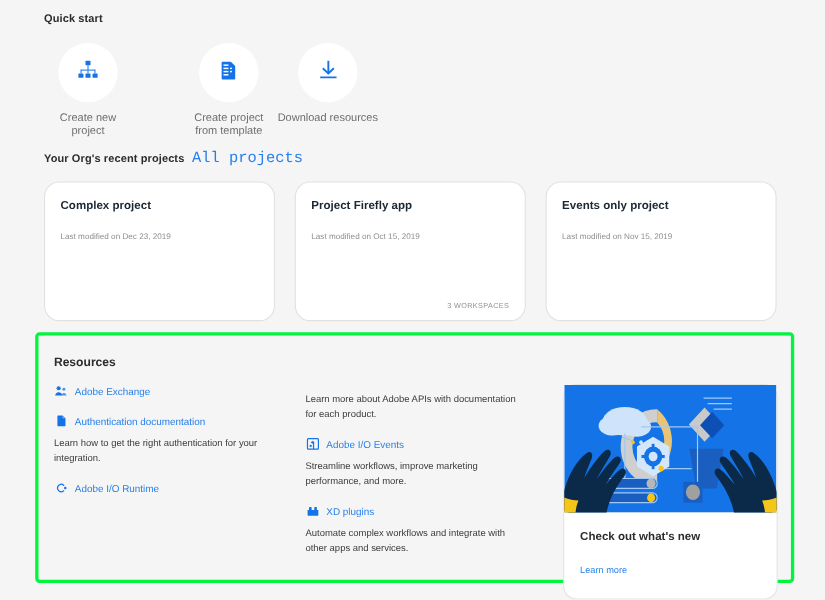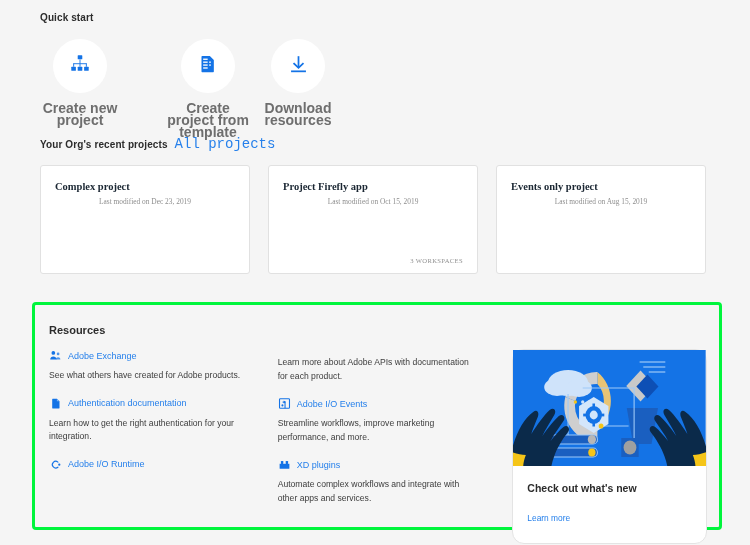--- a/index.html
+++ b/index.html
@@ -38,24 +38,23 @@
     height: 54px;
     border-radius: 50%;
     background: #ffffff;
     margin: 0 auto;
     display: flex;
     align-items: center;
     justify-content: center;
   }
   .qs-label {
     margin-top: 9px;
-    font-size: 14px;
+    font-size: 10px;
     color: #6e6e6e;
     line-height: 12px;
-    font-weight: bold;
   }
   .qs-tile:nth-child(2) { width: 84px; margin-left: 46px; }
   .qs-tile:nth-child(3) { width: 96px; }
 
   
   .recent { position: absolute; left: 40px; top: 136px; width: 670px; }
   .recent-head { display: flex; align-items: baseline; }
   .all-projects {
     margin-left: 7px;
     font-size: 14px;
@@ -63,42 +62,40 @@
     text-decoration: none;
     cursor: pointer;
     font-family: Liberation Mono, monospace;
   }
   .cards {
     display: flex;
     margin-top: 13px;
   }
   .proj-card {
     width: 210px;
-    height: 109px;
+    height: 127px;
     background: #ffffff;
     border: 1px solid #e1e1e1;
-    border-radius: 3px;
+    border-radius: 14px;
     margin-right: 18px;
     padding: 14px 14px 8px 14px;
     position: relative;
     cursor: pointer;
-    font-family: Liberation Serif, serif;
   }
   .proj-card:last-child { margin-right: 0; }
   .proj-title {
     font-size: 10.5px;
     font-weight: bold;
     color: #1b2733;
     line-height: 14px;
   }
   .proj-sub {
-    margin-top: 3px;
+    margin-top: 16px;
     font-size: 7.4px;
     color: #8e8e8e;
-    text-align: center;
   }
   .proj-meta {
     position: absolute;
     right: 14px;
     bottom: 9px;
     font-size: 6.6px;
     letter-spacing: .35px;
     color: #909090;
   }
 
@@ -260,21 +257,21 @@
     </div>
 
     <div class="proj-card">
       <div class="proj-title">Project Firefly app</div>
       <div class="proj-sub">Last modified on Oct 15, 2019</div>
       <div class="proj-meta">3 WORKSPACES</div>
     </div>
 
     <div class="proj-card">
       <div class="proj-title">Events only project</div>
-      <div class="proj-sub">Last modified on Aug 15, 2019</div>
+      <div class="proj-sub">Last modified on Nov 15, 2019</div>
       <div class="proj-meta"></div>
     </div>
 
   </div>
 </div>
 
 <div class="resources-wrap">
  <div class="resources-inner">
   <div class="res-title">Resources</div>
 
@@ -287,21 +284,20 @@
           <span class="res-ic">
             <svg width="13" height="13" viewBox="0 0 24 24" fill="#1473e6">
               <circle cx="8" cy="7.2" r="3.4"></circle>
               <path d="M2.2 19.5c0-3.3 2.6-5.6 5.8-5.6s5.8 2.3 5.8 5.6z"></path>
               <circle cx="16.8" cy="9" r="2.5" opacity=".75"></circle>
               <path d="M12.6 19.5c0-2.4 1.9-4.1 4.2-4.1s4.2 1.7 4.2 4.1z" opacity=".75"></path>
             </svg>
           </span>
           <span>Adobe Exchange</span>
         </a>
-        <div class="res-desc">See what others have created for Adobe products.</div>
       </div>
 
       <div class="res-item">
         <a class="res-link">
           <span class="res-ic">
             <svg width="12" height="13" viewBox="0 0 24 24" fill="#1473e6">
               <path d="M5.2 2.5h8.6L19 7.6V21a.8.8 0 0 1-.8.8H5.2a.8.8 0 0 1-.8-.8V3.3a.8.8 0 0 1 .8-.8z"></path>
               <path d="M13.8 2.5L19 7.6h-5.2z" fill="#7fb5f2"></path>
             </svg>
           </span>

